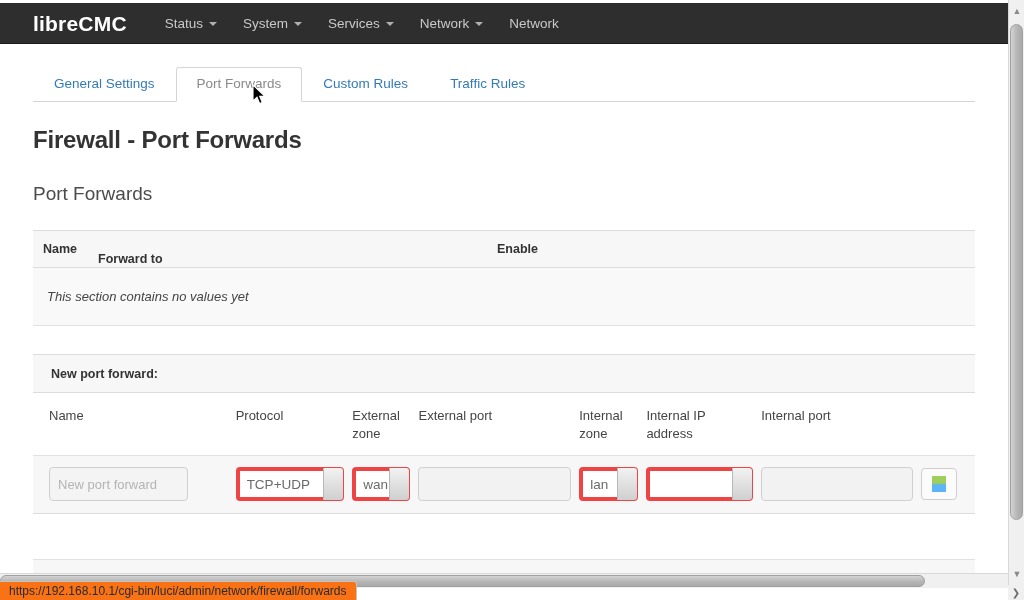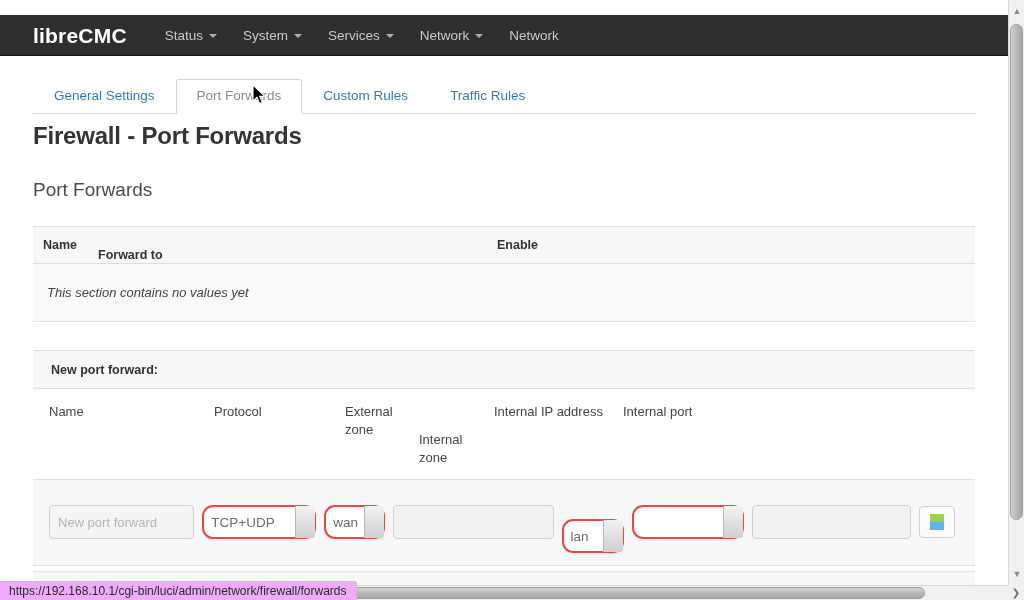--- a/index.html
+++ b/index.html
@@ -13,21 +13,21 @@
   }
   #viewport {
     position: relative;
     width: 1024px; height: 600px;
     overflow: hidden;
   }
 
   
   #page {
     position: absolute;
-    left: 0; top: 15px;
+    left: 0; top: 3px;
     width: 1008px; height: 585px;
     overflow: hidden;
     background: #fff;
   }
 
   
   #topnav {
     height: 41px;
     background: #2e2e2e;
     display: flex;
@@ -94,21 +94,21 @@
     border-color: #d5d5d5;
     border-bottom-color: #ffffff;
   }
 
   
   #content { padding: 0 33px; }
   h2.pagetitle {
     font-size: 24px;
     font-weight: bold;
     color: #333333;
-    margin: 8px 0 0 0;
+    margin: 24px 0 0 0;
     letter-spacing: -0.2px;
   }
   p.pagedesc {
     font-size: 13px;
     color: #4b4b4b;
     margin: 11px 0 0 0;
   }
   h3.sectiontitle {
     font-size: 19px;
     font-weight: normal;
@@ -180,24 +180,24 @@
     display: flex;
     align-items: center;
     background: #f7f7f7;
     padding: 11px 0 12px 0;
     min-height: 52px;
   }
   .panel-row .col { padding-right: 8px; }
 
   
   .c-name  { width: 181px; padding-left: 16px !important; }
-  .c-proto { width: 131px; }
+  .c-proto { width: 131px; margin-left: 40px; }
   .c-ezone { width: 74px; }
   .c-eport { width: 181px; }
-  .c-izone { width: 75px; margin-top: 28px; }
+  .c-izone { width: 75px; }
   .c-iip   { width: 129px; }
   .c-iport { width: 180px; }
   .c-add   { width: 60px; }
 
   
   input.txt {
     width: 100%;
     height: 30px;
     border: 1px solid #d0d0d0;
     border-radius: 4px;
@@ -207,22 +207,22 @@
     padding: 16px 8px;
     outline: none;
     font-family: "Liberation Sans", sans-serif;
   }
   input.txt::placeholder { color: #b4b4b4; }
   input.txt.wide { background: #f2f2f2; }
 
   select.sel {
     width: 100%;
     height: 32px;
-    border: 2px solid #ef4444;
-    border-radius: 11px;
+    border: 4px solid #ef4444;
+    border-radius: 4px;
     background: #ffffff;
     font-size: 13.5px;
     color: #6b6b6b;
     padding-left: 7px;
     font-family: "Liberation Sans", sans-serif;
     appearance: none;
     -webkit-appearance: none;
   }
   .selwrap { position: relative; width: 100%; }
   .selwrap::after {
@@ -337,21 +337,21 @@
     background: #f0f0f0;
     display: flex; align-items: center; justify-content: center;
     color: #6d6d6d; font-size: 10px;
   }
 
   
   #statusurl {
     position: absolute;
     left: 0; bottom: 0;
     height: 19px;
-    background: #f0abfc;
+    background: #f97316;
     border: 1px solid #c3c3c3;
     border-left: none; border-bottom: none;
     border-radius: 0 3px 0 0;
     padding: 0 9px;
     font-size: 12px;
     color: #2a2a2a;
     line-height: 18px;
     white-space: nowrap;
     z-index: 40;
   }
@@ -424,20 +424,23 @@
           <div class="col c-name">
             <span>Name</span>
           </div>
           <div class="col c-proto">
             <span>Protocol</span>
           </div>
           <div class="col c-ezone">
             <span>External</span>
             <span>zone</span>
           </div>
+          <div class="col c-eport">
+            <span>External port</span>
+          </div>
           <div class="col c-izone">
             <span>Internal</span>
             <span>zone</span>
           </div>
           <div class="col c-iip">
             <span>Internal IP address</span>
           </div>
           <div class="col c-iport">
             <span>Internal port</span>
           </div>

